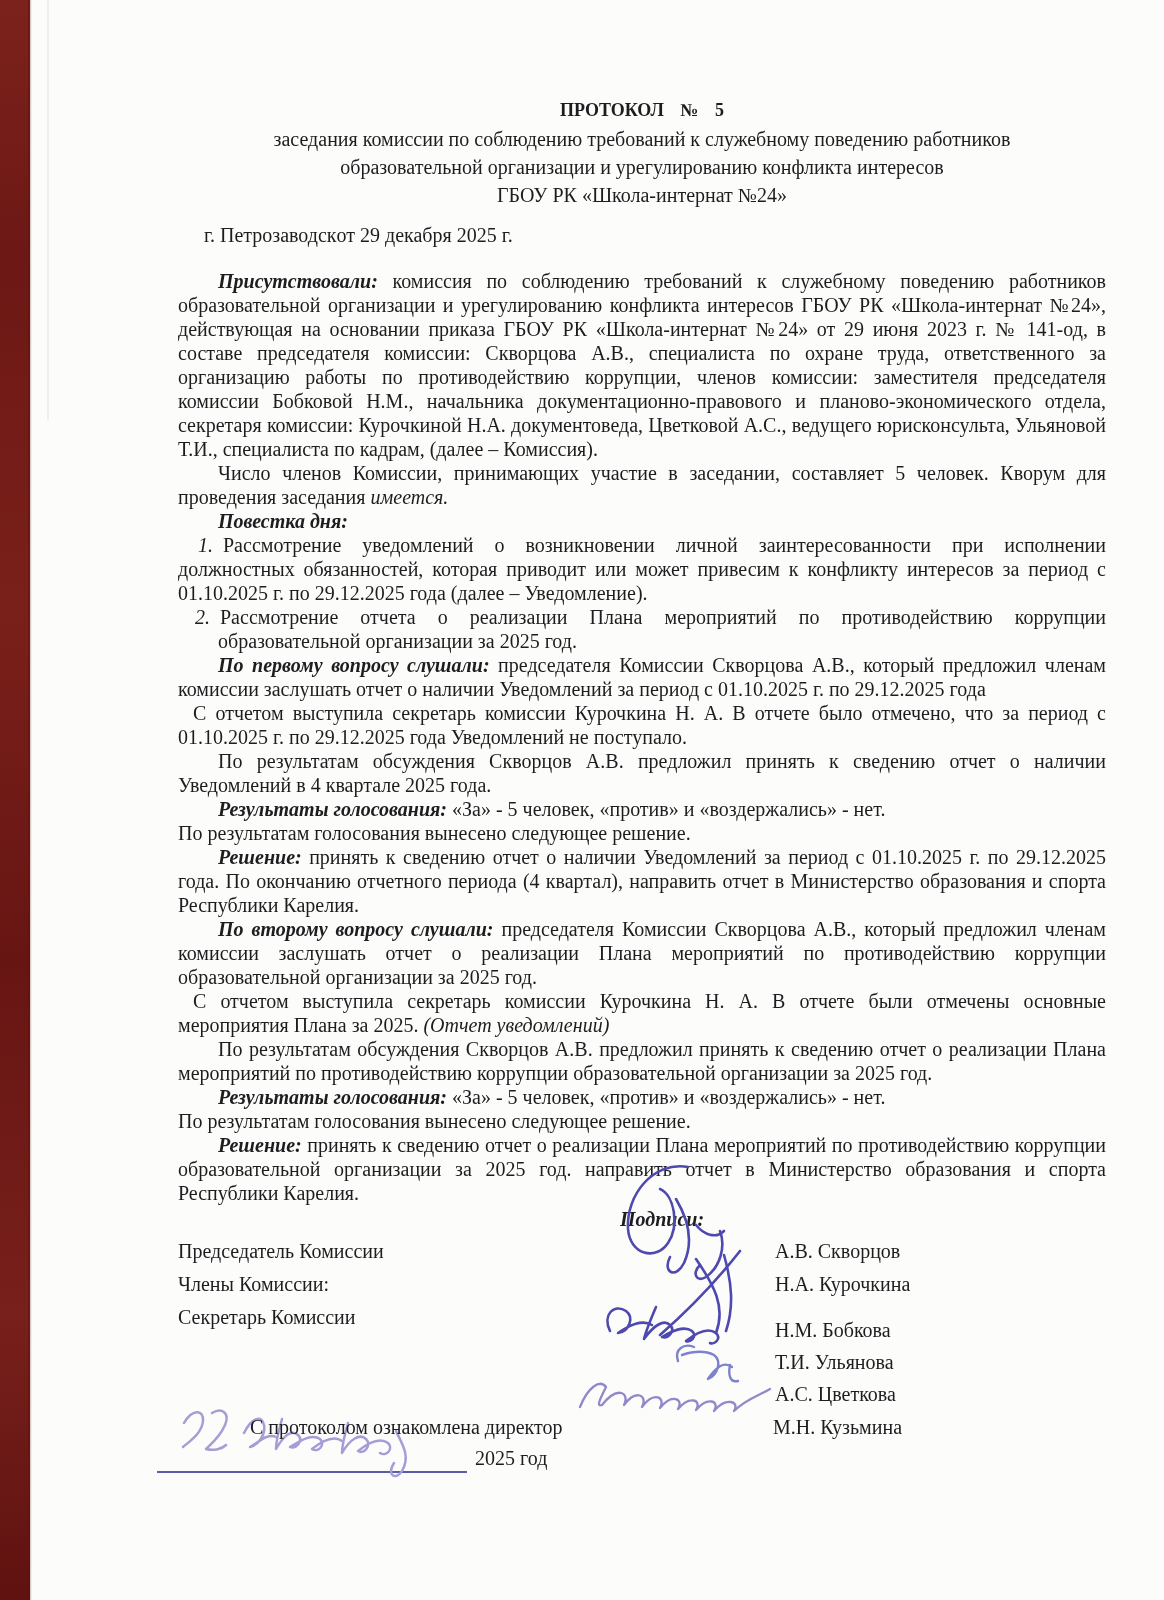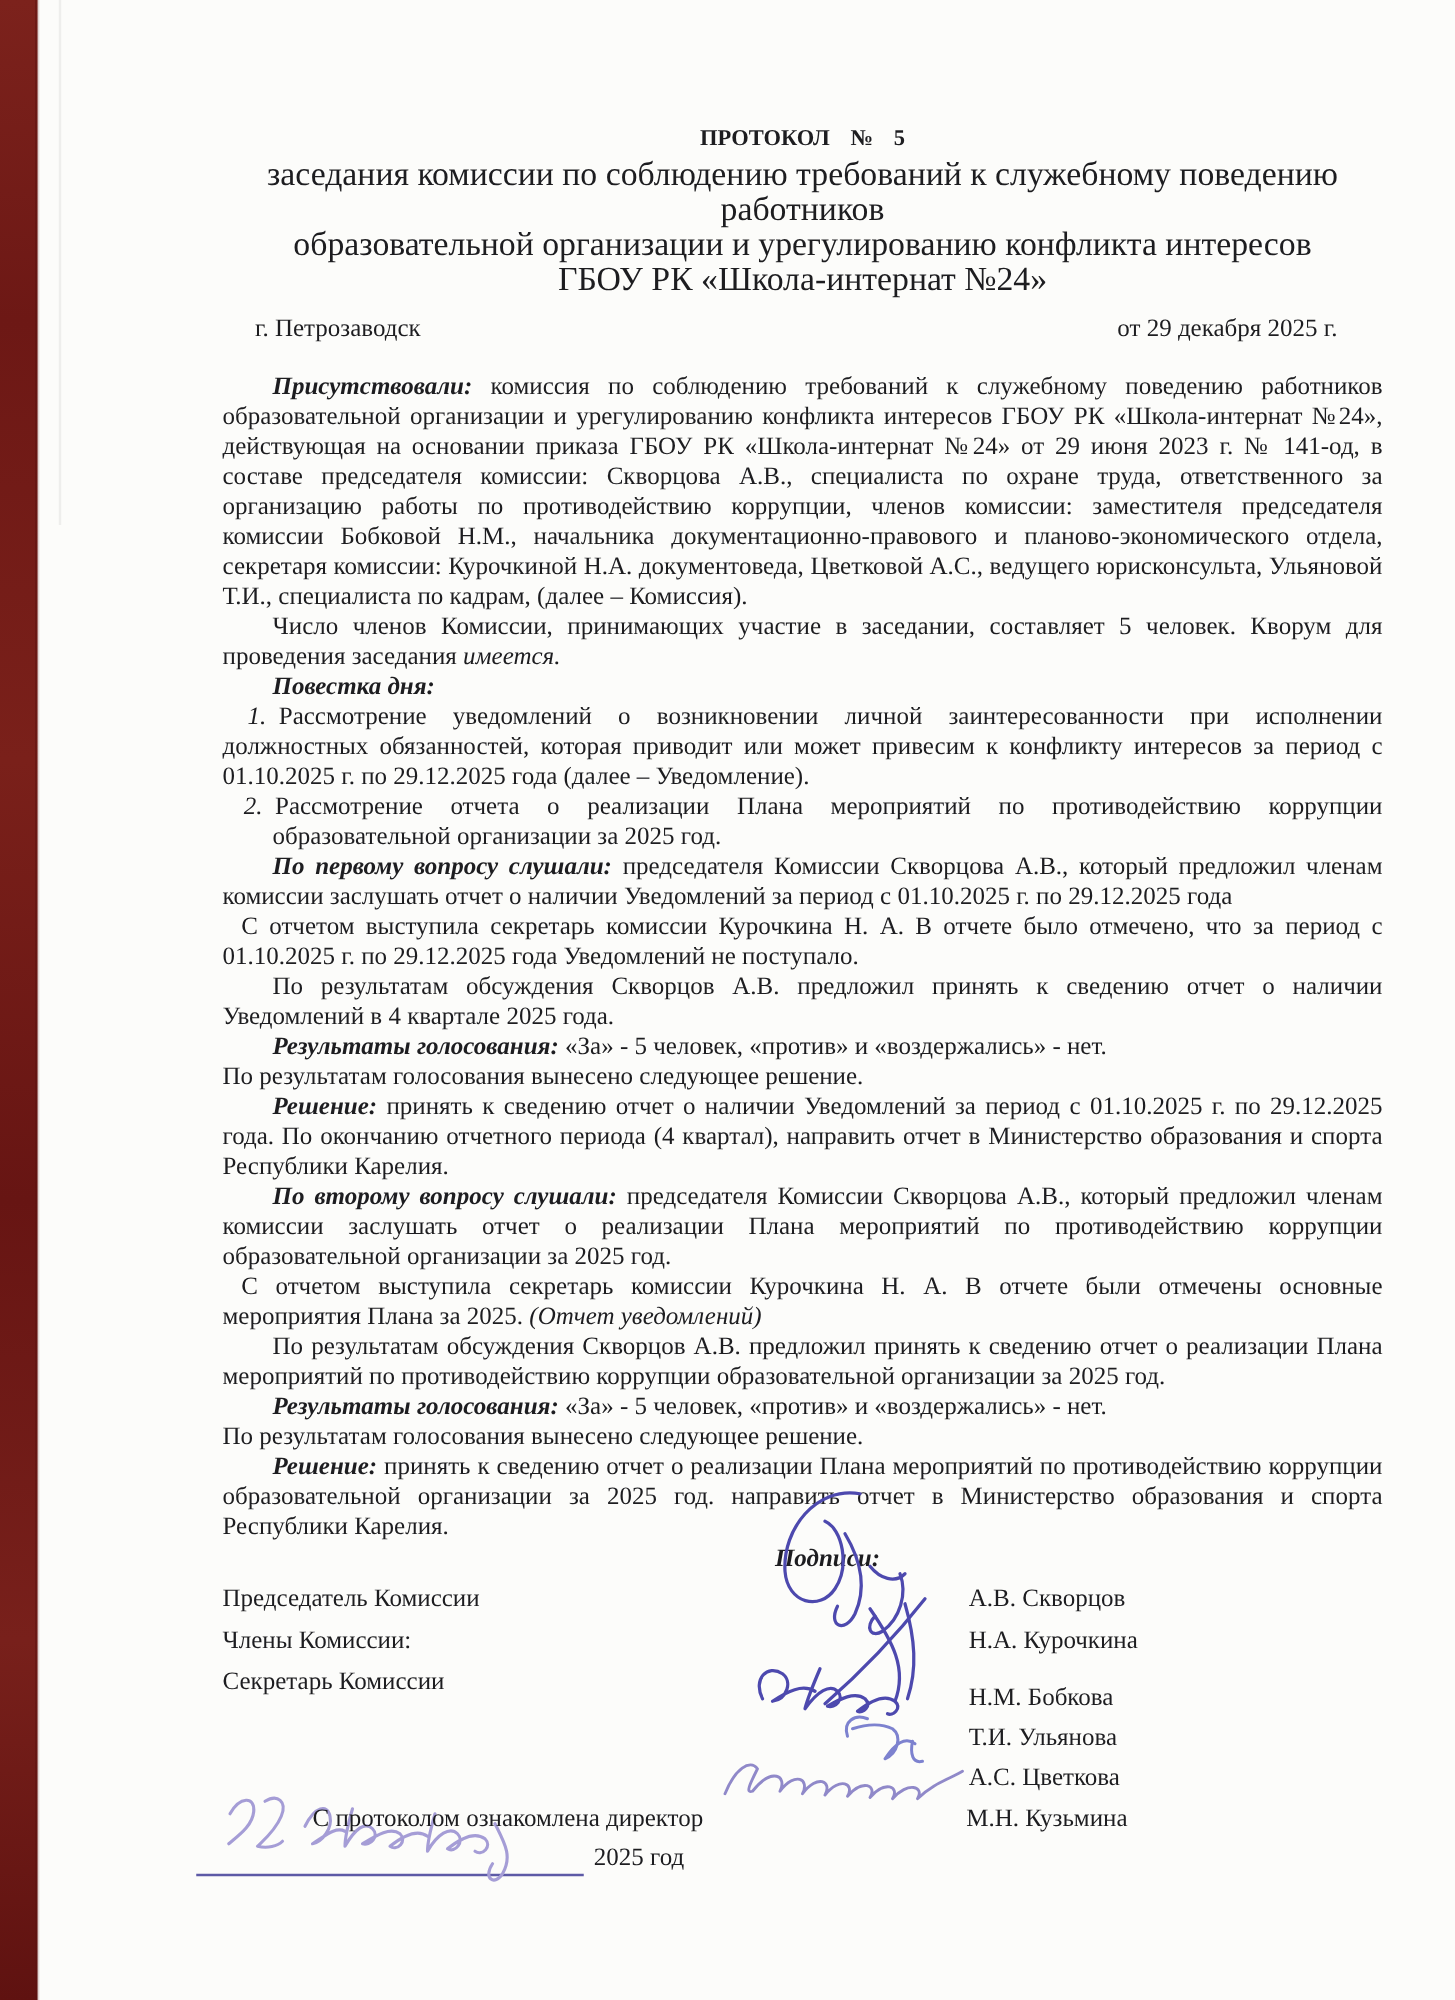--- a/index.html
+++ b/index.html
@@ -15,22 +15,22 @@
     background:linear-gradient(180deg,#7c221c 0%,#6d1815 16%,#7a201a 38%,#671513 60%,#78201b 82%,#5f1210 100%);
   }
   .binding-strip::after{
     content:"";position:absolute;right:-2px;top:0;width:4px;height:100%;
     background:linear-gradient(90deg,rgba(90,16,14,.55),rgba(252,252,250,0));
   }
   .scanline{position:absolute;left:47px;top:0;width:2px;height:420px;background:rgba(120,120,120,.10);}
   .content{position:absolute;left:178px;top:95px;width:928px;font-size:20px;line-height:24px;}
   .title-block{text-align:center;}
   .title-main{font-weight:bold;font-size:18px;line-height:30px;word-spacing:12px;}
-  .title-sub{font-size:27px;line-height:28px;}
-  .place-date{display:flex;justify-content:space-between;margin-top:14px;line-height:24px;}
+  .title-sub{font-size:20px;line-height:28px;}
+  .place-date{display:flex;margin-top:14px;line-height:24px;}
   .place-date .city{margin-left:26px;}
   .place-date .date{margin-right:36px;}
   .body-text{margin-top:22px;}
   p{margin:0;text-align:justify;}
   .ind{text-indent:40px;}
   .ind-sm{text-indent:15px;}
   .flush{text-indent:0;}
   .bi{font-weight:bold;font-style:italic;}
   .it{font-style:italic;}
   .agenda-head{text-indent:40px;text-align:left;}

